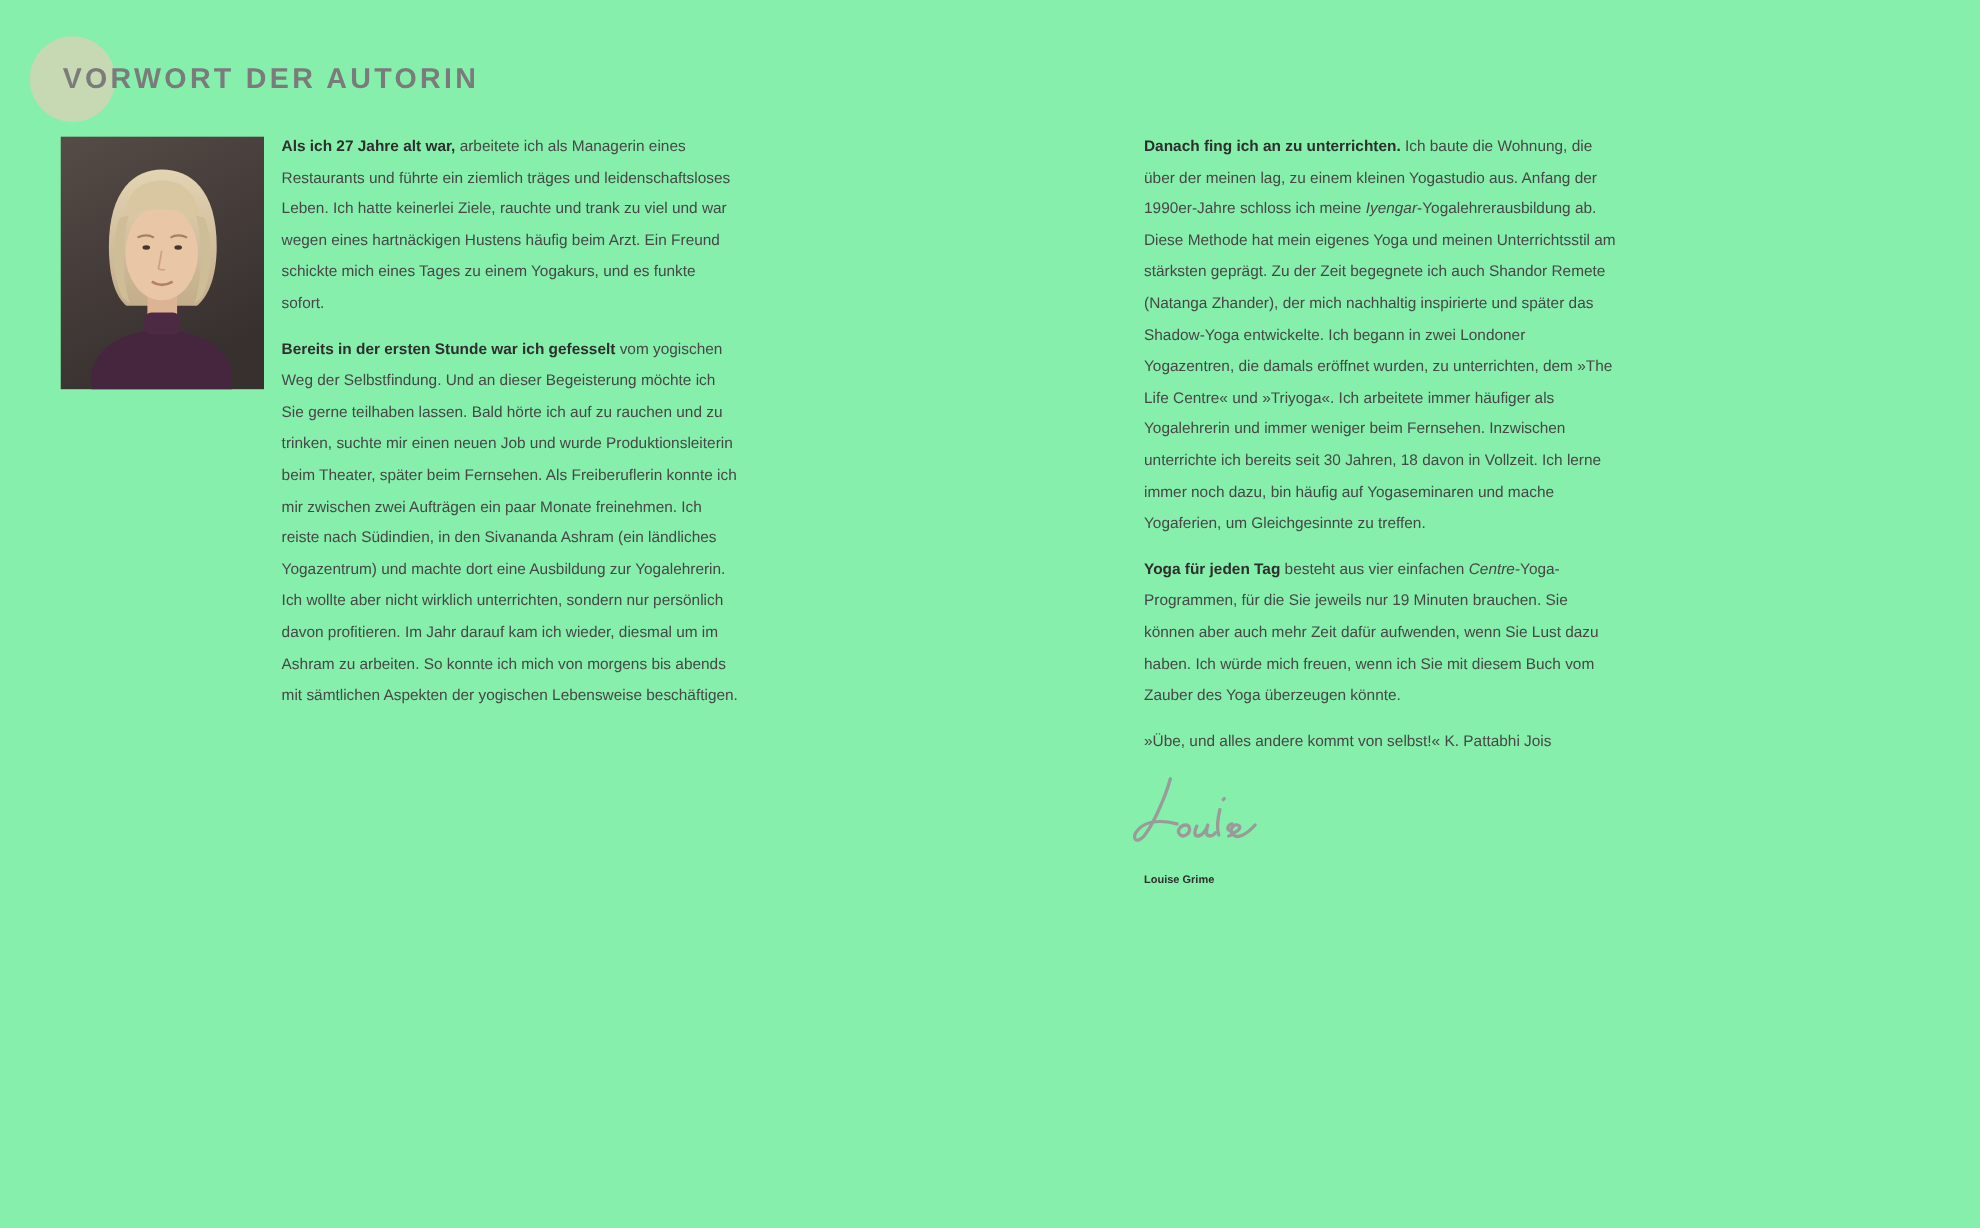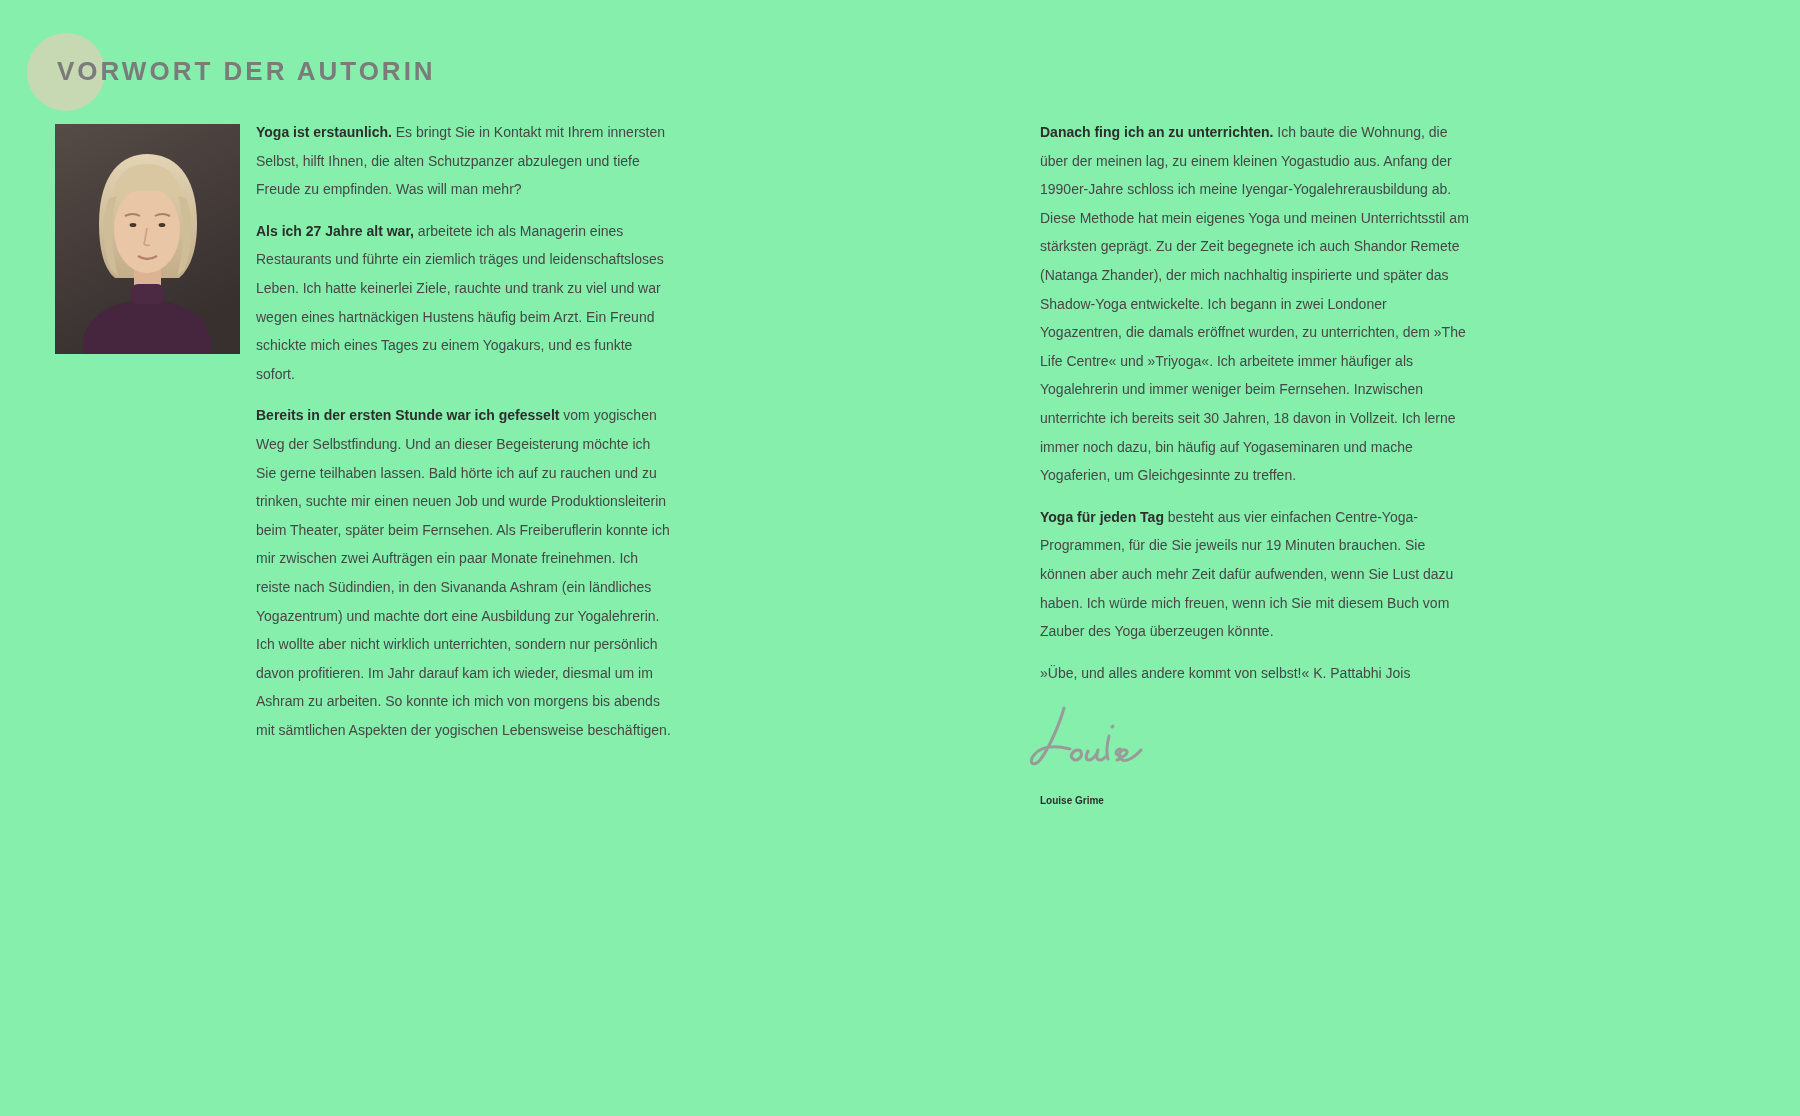--- a/index.html
+++ b/index.html
@@ -36,21 +36,21 @@
   }
   .col{
     position:absolute;top:118px;
     font-size:14px;line-height:28.6px;
     color:var(--body-color);
   }
   .col-left{left:256px;width:416px;}
   .col-right{left:1040px;width:430px;}
   .col p{margin-bottom:13px;}
   .lead{font-weight:bold;color:var(--lead-color);}
-  .ital{text-align:center;}
+  .ital{font-style:italic;text-align:center;}
   .quote-line{margin-top:1px;}
   .signature{
     display:block;
     margin:6px 0 2px -22px;
     width:140px;height:85px;
   }
   .author-name{
     font-weight:bold;color:var(--lead-color);
     font-size:10px;
   }
@@ -91,21 +91,20 @@
 
     <path d="M70,92 q8,-4 15,0" stroke="#a08465" stroke-width="2" fill="none"></path>
     <path d="M100,92 q7,-4 15,0" stroke="#a08465" stroke-width="2" fill="none"></path>
     <ellipse cx="78" cy="101" rx="3.4" ry="2" fill="#43372c"></ellipse>
     <ellipse cx="107" cy="101" rx="3.4" ry="2" fill="#43372c"></ellipse>
     <path d="M92,104 q-2,12 -3,16 q2,2 6,1" stroke="#cfa07e" stroke-width="1.6" fill="none"></path>
     <path d="M83,132 q9,6 19,0" stroke="#b5806b" stroke-width="2.4" fill="none"></path>
   </svg>
 
   <div class="col col-left">
-    <p><span class="lead">Yoga ist erstaunlich.</span><span> Es bringt Sie in Kontakt mit Ihrem innersten Selbst, hilft Ihnen, die alten Schutzpanzer abzulegen und tiefe Freude zu empfinden. Was will man mehr?</span></p>
     <p><span class="lead">Als ich 27 Jahre alt war,</span><span> arbeitete ich als Managerin eines Restau­rants und führte ein ziemlich träges und leidenschaftsloses Leben. Ich hatte keinerlei Ziele, rauchte und trank zu viel und war wegen eines hartnäckigen Hustens häufig beim Arzt. Ein Freund schickte mich eines Tages zu einem Yogakurs, und es funkte sofort.</span></p>
     <p><span class="lead">Bereits in der ersten Stunde war ich gefesselt</span><span> vom yogischen Weg der Selbstfindung. Und an dieser Begeisterung möchte ich Sie gerne teilhaben lassen. Bald hörte ich auf zu rauchen und zu trinken, suchte mir einen neuen Job und wurde Produktionsleiterin beim Theater, später beim Fernsehen. Als Freiberuflerin konnte ich mir zwischen zwei Aufträgen ein paar Monate freinehmen. Ich reiste nach Südindien, in den Sivananda Ashram (ein ländliches Yoga­zentrum) und machte dort eine Ausbildung zur Yogalehrerin. Ich wollte aber nicht wirklich unterrichten, sondern nur persönlich davon profitieren. Im Jahr darauf kam ich wieder, diesmal um im Ashram zu arbeiten. So konnte ich mich von morgens bis abends mit sämtlichen Aspekten der yogischen Lebensweise beschäftigen.</span></p>
   </div>
 
   <div class="col col-right">
     <p><span class="lead">Danach fing ich an zu unterrichten.</span><span> Ich baute die Wohnung, die über der meinen lag, zu einem kleinen Yogastudio aus. Anfang der 1990er-Jahre schloss ich meine </span><span class="ital">Iyengar</span><span>-Yogalehrerausbildung ab. Diese Methode hat mein eigenes Yoga und meinen Unterrichtsstil am stärksten geprägt. Zu der Zeit begegnete ich auch Shandor Remete (Natanga Zhander), der mich nachhaltig inspirierte und später das Shadow-Yoga entwickelte. Ich begann in zwei Londoner Yogazentren, die damals eröffnet wurden, zu unterrichten, dem »The Life Centre« und »Triyoga«. Ich arbeitete immer häufiger als Yogalehrerin und immer weniger beim Fernsehen. Inzwischen unterrichte ich bereits seit 30 Jahren, 18 davon in Vollzeit. Ich lerne immer noch dazu, bin häufig auf Yogaseminaren und mache Yogaferien, um Gleichgesinnte zu treffen.</span></p>
     <p><span class="lead">Yoga für jeden Tag</span><span> besteht aus vier einfachen </span><span class="ital">Centre</span><span>-Yoga-Programmen, für die Sie jeweils nur 19 Minuten brauchen. Sie können aber auch mehr Zeit dafür aufwenden, wenn Sie Lust dazu haben. Ich würde mich freuen, wenn ich Sie mit diesem Buch vom Zauber des Yoga überzeugen könnte.</span></p>
     <p class="quote-line">»Übe, und alles andere kommt von selbst!« K. Pattabhi Jois</p>
 
     <svg class="signature" viewBox="0 0 140 85" role="img">

